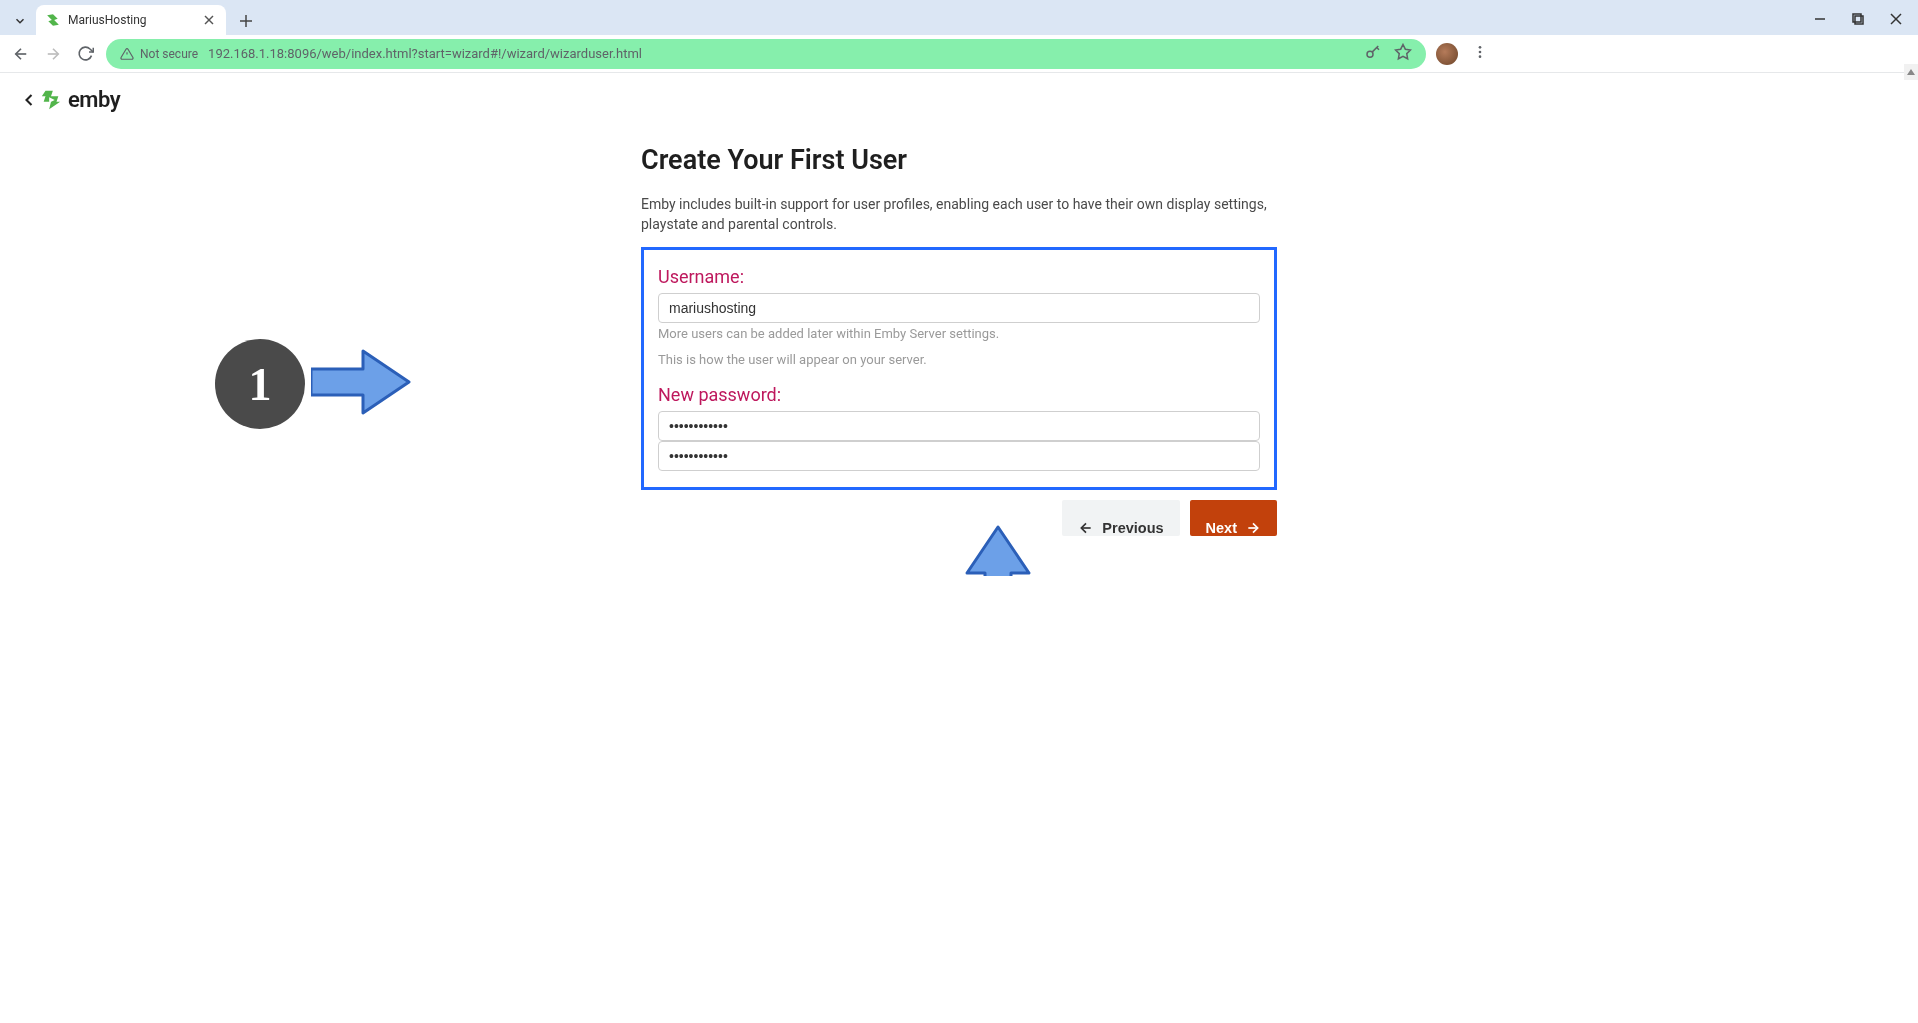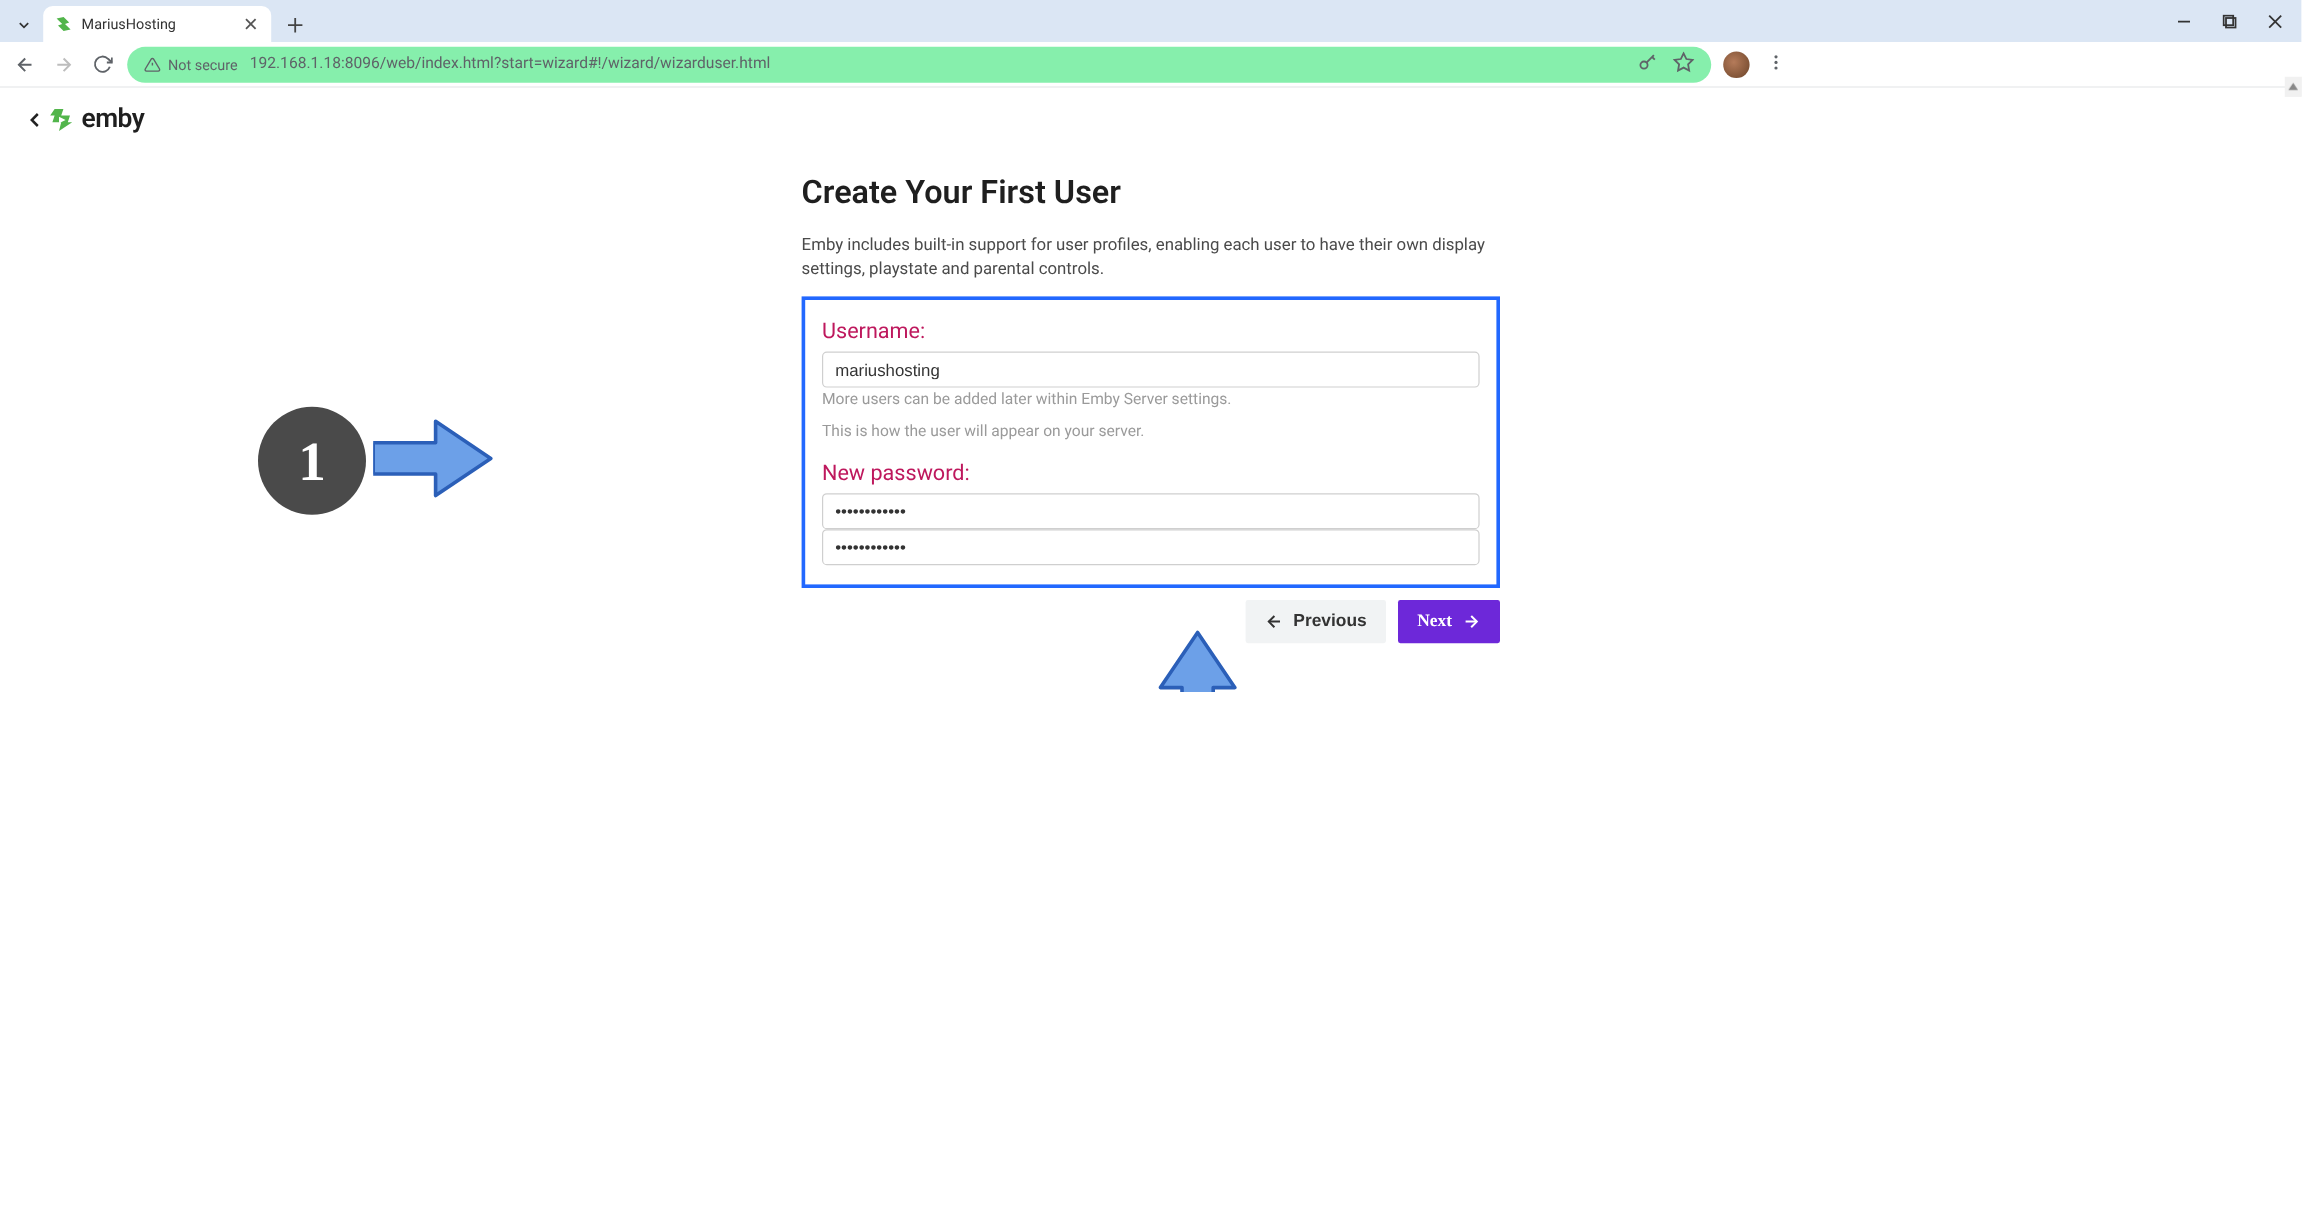--- a/index.html
+++ b/index.html
@@ -25,34 +25,34 @@
   .nav-right { display:flex; align-items:center; gap:14px; color:#5f6368; }
   .avatar { width:22px; height:22px; border-radius:50%; background: radial-gradient(circle at 40% 40%, #b57b5a, #6b4328); }
 
   
   .page { position:relative; padding-bottom:40px; }
   .page-header { display:flex; align-items:center; gap:0; padding:14px 18px; }
   .page-back { width:22px; display:flex; align-items:center; justify-content:center; color:#333; }
   .emby-logo { display:flex; align-items:center; gap:6px; font-weight:600; font-size:22px; color:#1f1f1f; letter-spacing:-0.5px; }
   .emby-logo-icon { width:22px; height:22px; }
 
-  .wizard { width: 582px; margin: 18px auto 0 auto; position:relative; }
+  .wizard { width: 636px; margin: 18px auto 0 auto; position:relative; }
   .wizard h1 { font-size:27px; font-weight:600; color:#1f1f1f; margin-bottom:18px; }
   .wizard .desc { font-size:14px; color:#4a4a4a; line-height:1.45; margin-bottom:12px; }
 
   .form-box { border:3px solid #2268ff; padding:10px 14px 16px 14px; }
   .field-label { font-size:18px; color:#be185d; margin-top:6px; margin-bottom:6px; display:block; }
   .field-input { width:100%; border:1px solid #cfcfcf; border-radius:4px; height:30px; padding:0 10px; font-size:14px; color:#333; background:#fff; }
   .helper { font-size:13px; color:#9a9a9a; margin-top:8px; line-height:1.45; }
   .field-gap { margin-top:14px; }
 
   .btn-row { display:flex; justify-content:flex-end; gap:10px; margin-top:10px; }
-  .btn { display:flex; align-items:center; gap:8px; border:none; border-radius:2px; height:36px; padding:0 16px; font-size:14.5px; font-weight:600; cursor:pointer; }
+  .btn { display:flex; align-items:flex-end; gap:8px; border:none; border-radius:2px; height:36px; padding:0 16px; font-size:14.5px; font-weight:600; cursor:pointer; }
   .btn-prev { background:#f1f3f4; color:#333; }
-  .btn-next { background:#6d28d9; color:#fff;font-family:Liberation Serif, serif; }
+  .btn-next { background:#c2410c; color:#fff; }
 
   
   .callout { position:absolute; display:flex; align-items:center; }
   .callout .circle { width:90px; height:90px; border-radius:50%; background:#4a4a4a; color:#fff; font-size:46px; font-weight:700; display:flex; align-items:center; justify-content:center; font-family: Georgia, serif; }
   .callout-1 { top: 266px; left: 215px; }
   .callout-1 .arrow { margin-left:6px; }
   .callout-2 { flex-direction:column; top:452px; left:953px; }
   .callout-2 .arrow { margin-bottom:0; }
   .callout-2 .circle { margin-top:0; }
 

